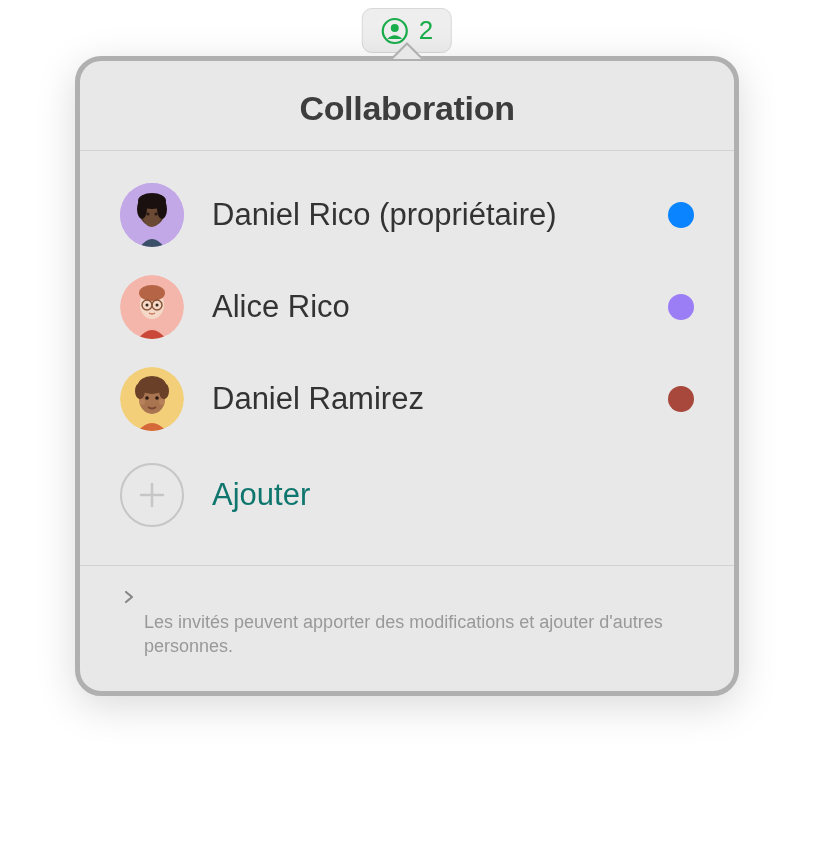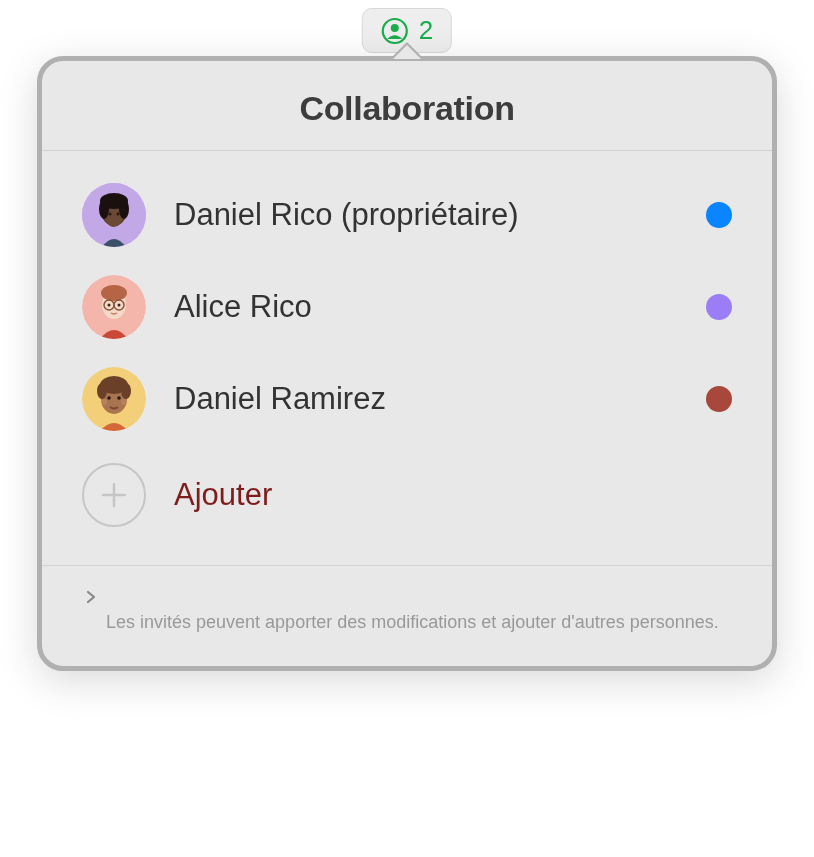--- a/index.html
+++ b/index.html
@@ -40,21 +40,21 @@
       color: #1aad4b;
       font-size: 26px;
       font-weight: 400;
     }
     
     .popover-wrapper {
       position: absolute;
       top: 56px;
       left: 50%;
       transform: translateX(-50%);
-      width: 740px;
+      width: 664px;
     }
     
     .popover-arrow {
       position: absolute;
       top: -11px;
       left: 50%;
       transform: translateX(-50%);
       width: 0;
       height: 0;
       border-left: 14px solid transparent;
@@ -157,21 +157,21 @@
     }
     
     .add-icon-circle svg {
       width: 30px;
       height: 30px;
     }
     
     .add-label {
       margin-left: 28px;
       font-size: 31px;
-      color: #7f1d1d;
+      color: #0f766e;
     }
     
     .share-options {
       border-top: 1px solid #d2d2d2;
       padding: 22px 40px 32px 40px;
       cursor: pointer;
     }
     
     .share-options-header {
       display: flex;

